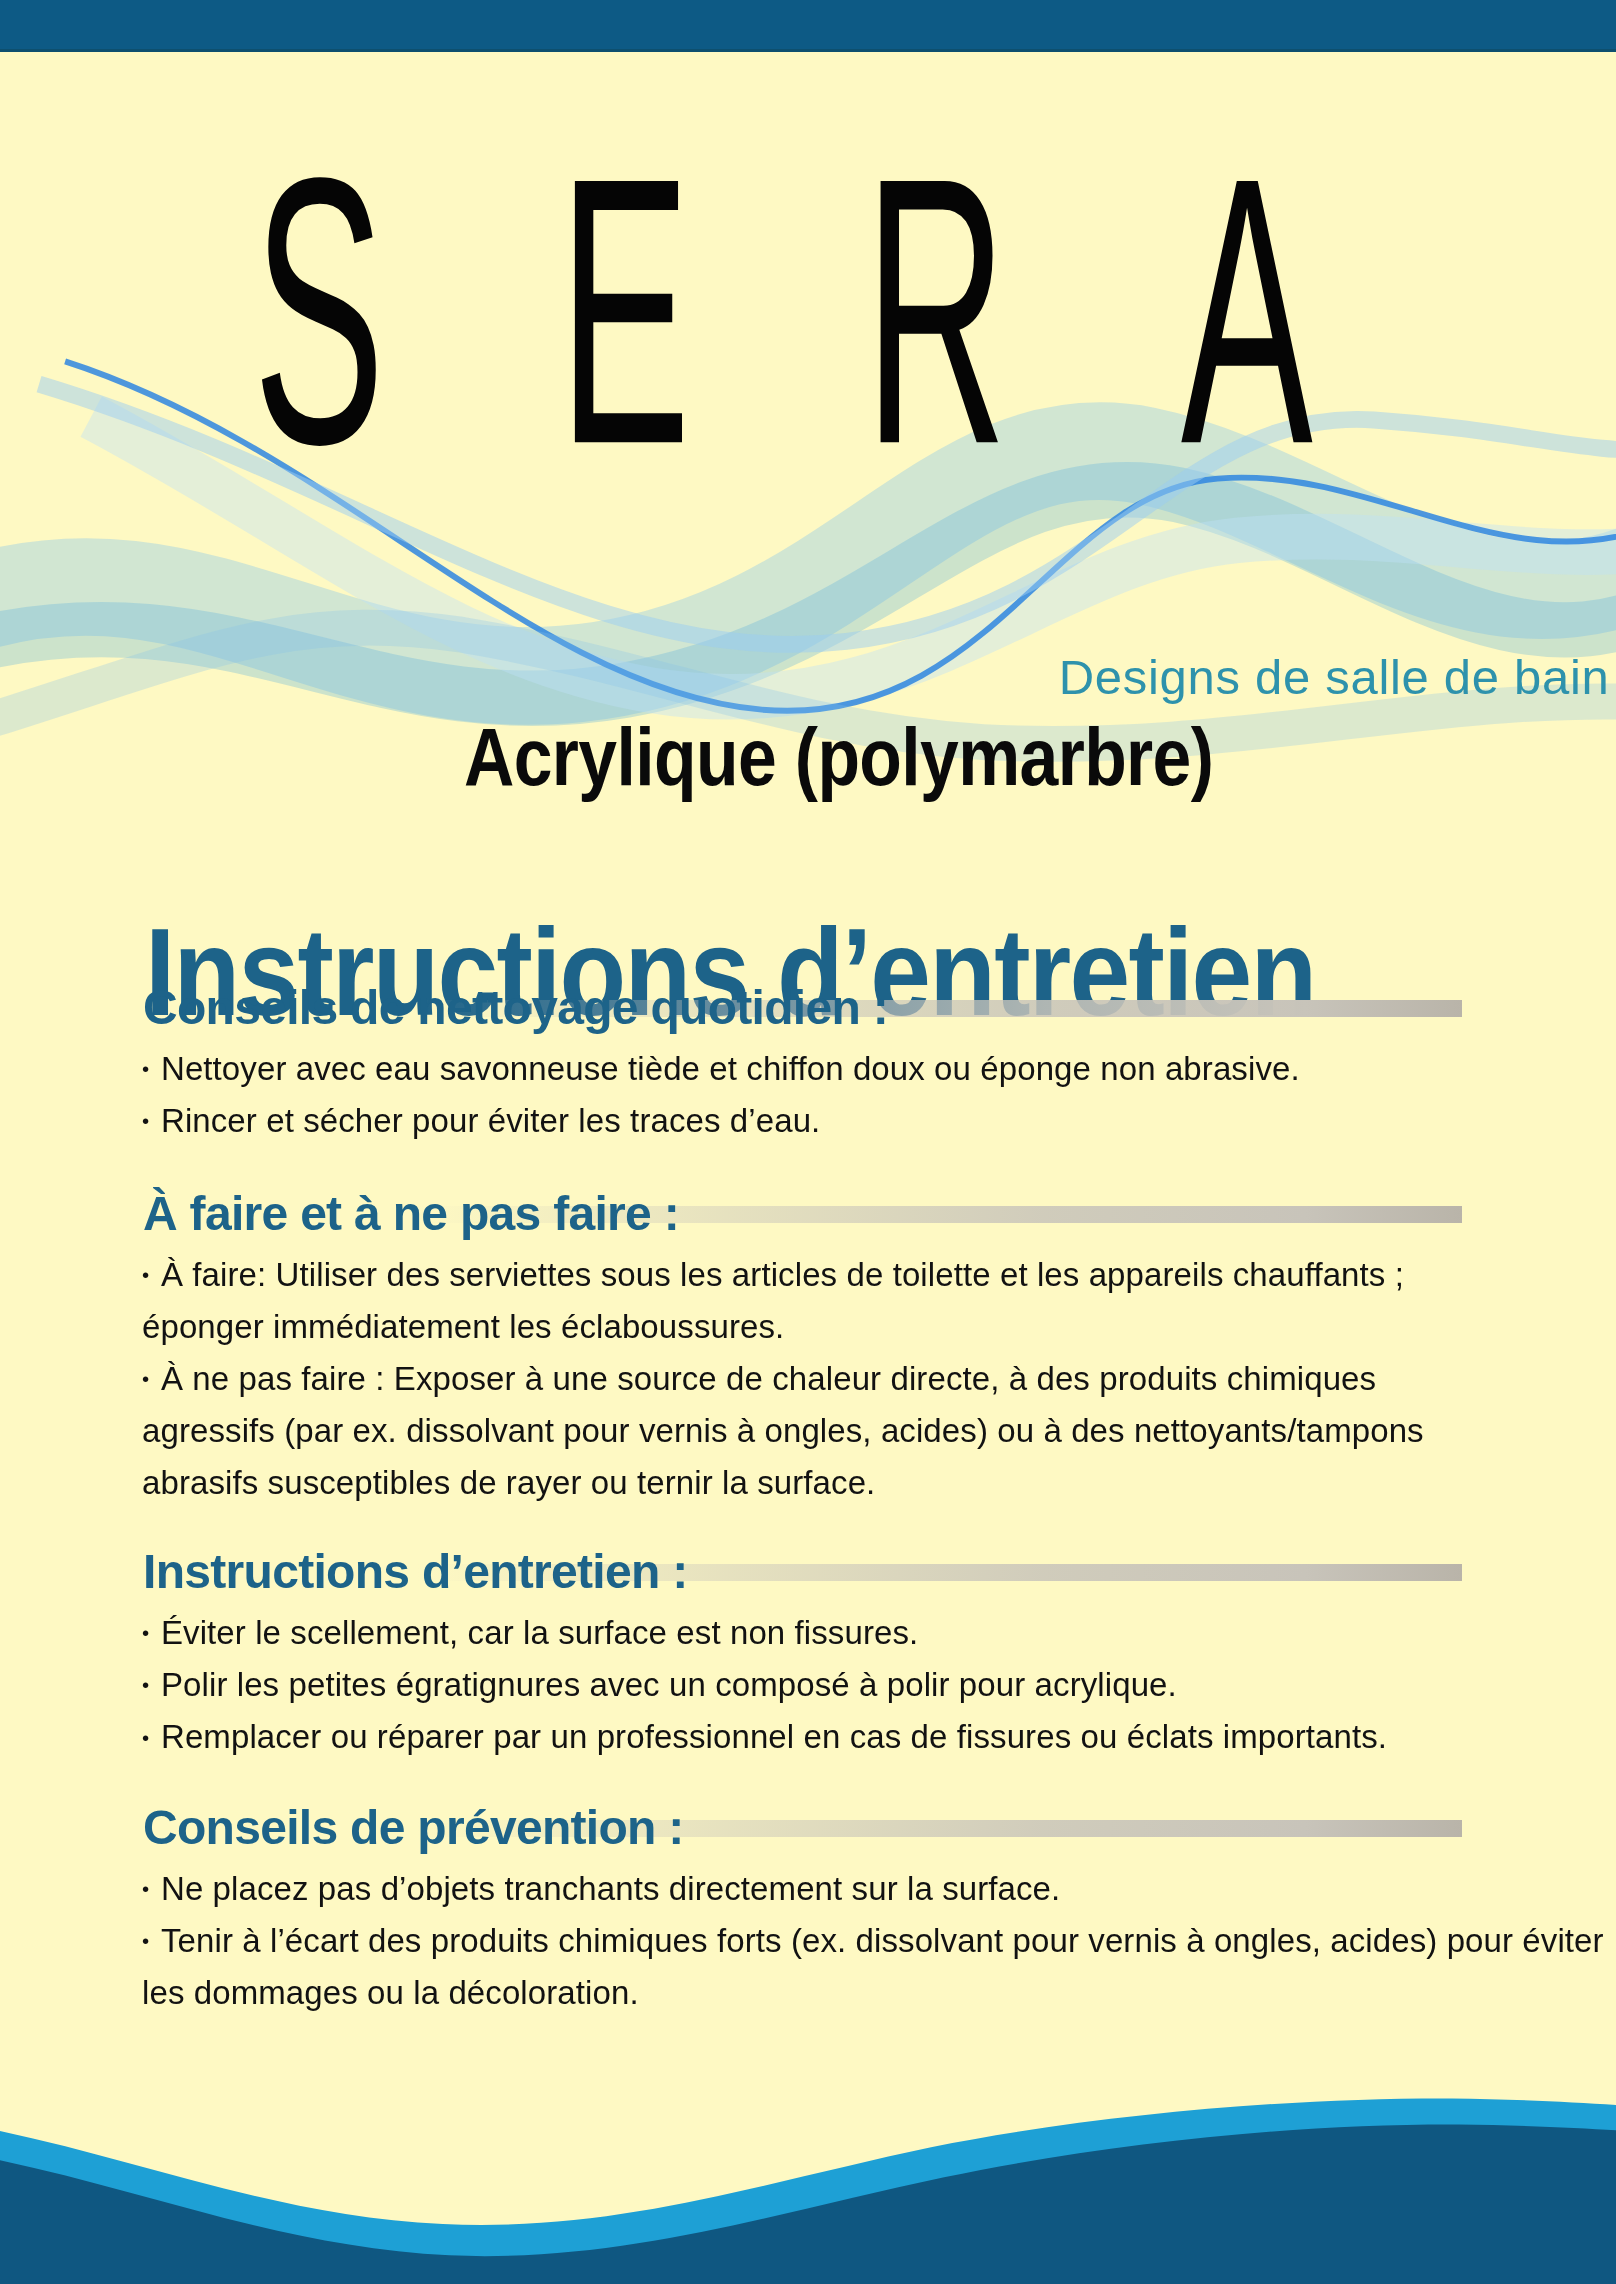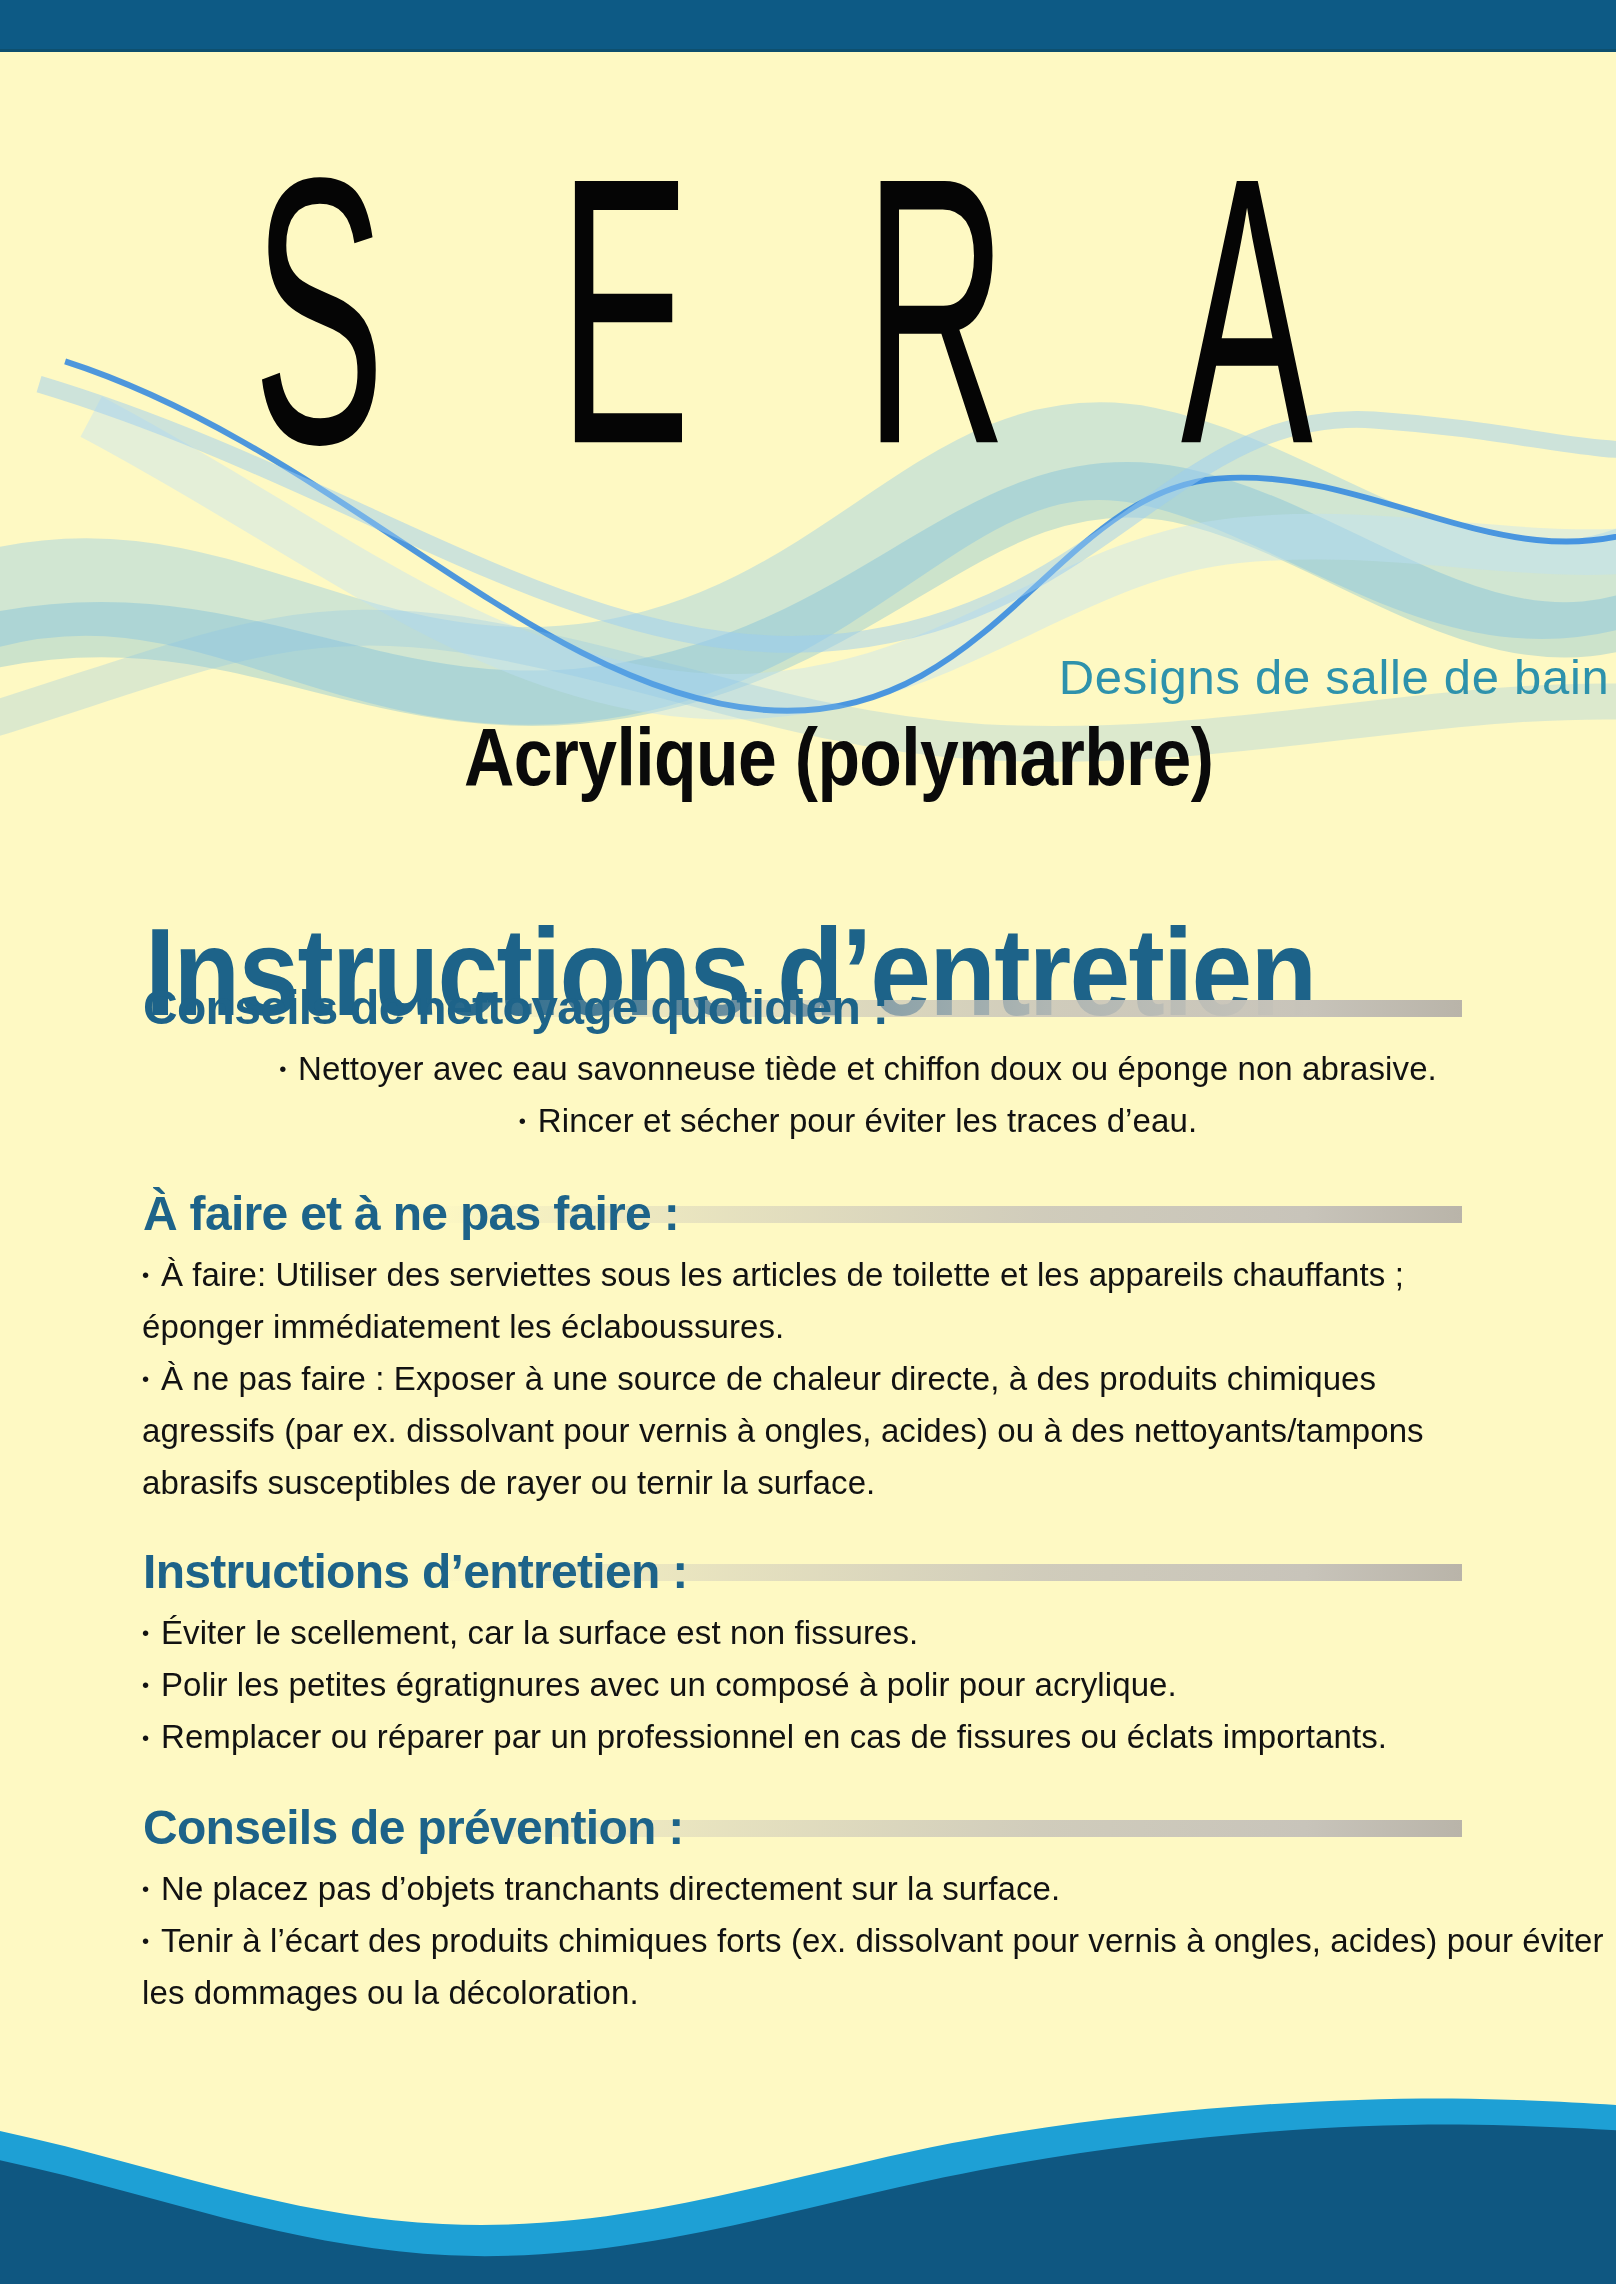--- a/index.html
+++ b/index.html
@@ -51,21 +51,21 @@
   .sec h2{
     position:relative;z-index:2;margin:0;padding-left:143px;
     font-size:48px;line-height:60px;font-weight:700;
     color:var(--heading,#1d6389);letter-spacing:-0.7px;
   }
   .sec ul{list-style:none;margin:5.2px 0 0 142px;padding:0;}
   .sec li{
     font-size:33px;line-height:52px;color:#121212;letter-spacing:0.1px;
   }
   .bdot{display:inline-block;font-size:0.62em;vertical-align:3.9px;margin-right:11.7px;}
-  .s1 ul{width:1432px;text-align:center;}
+  .s1 ul{width:1432px;}
   .s2 ul{width:1354px;}
   .s3 ul{width:1471px;}
   .s4 ul{width:1465px;}
 </style>
 </head>
 <body>
 
 <div class="page">
 
   <svg class="layer" viewBox="0 0 2482 3508" width="1616" height="2284" aria-hidden="true">

